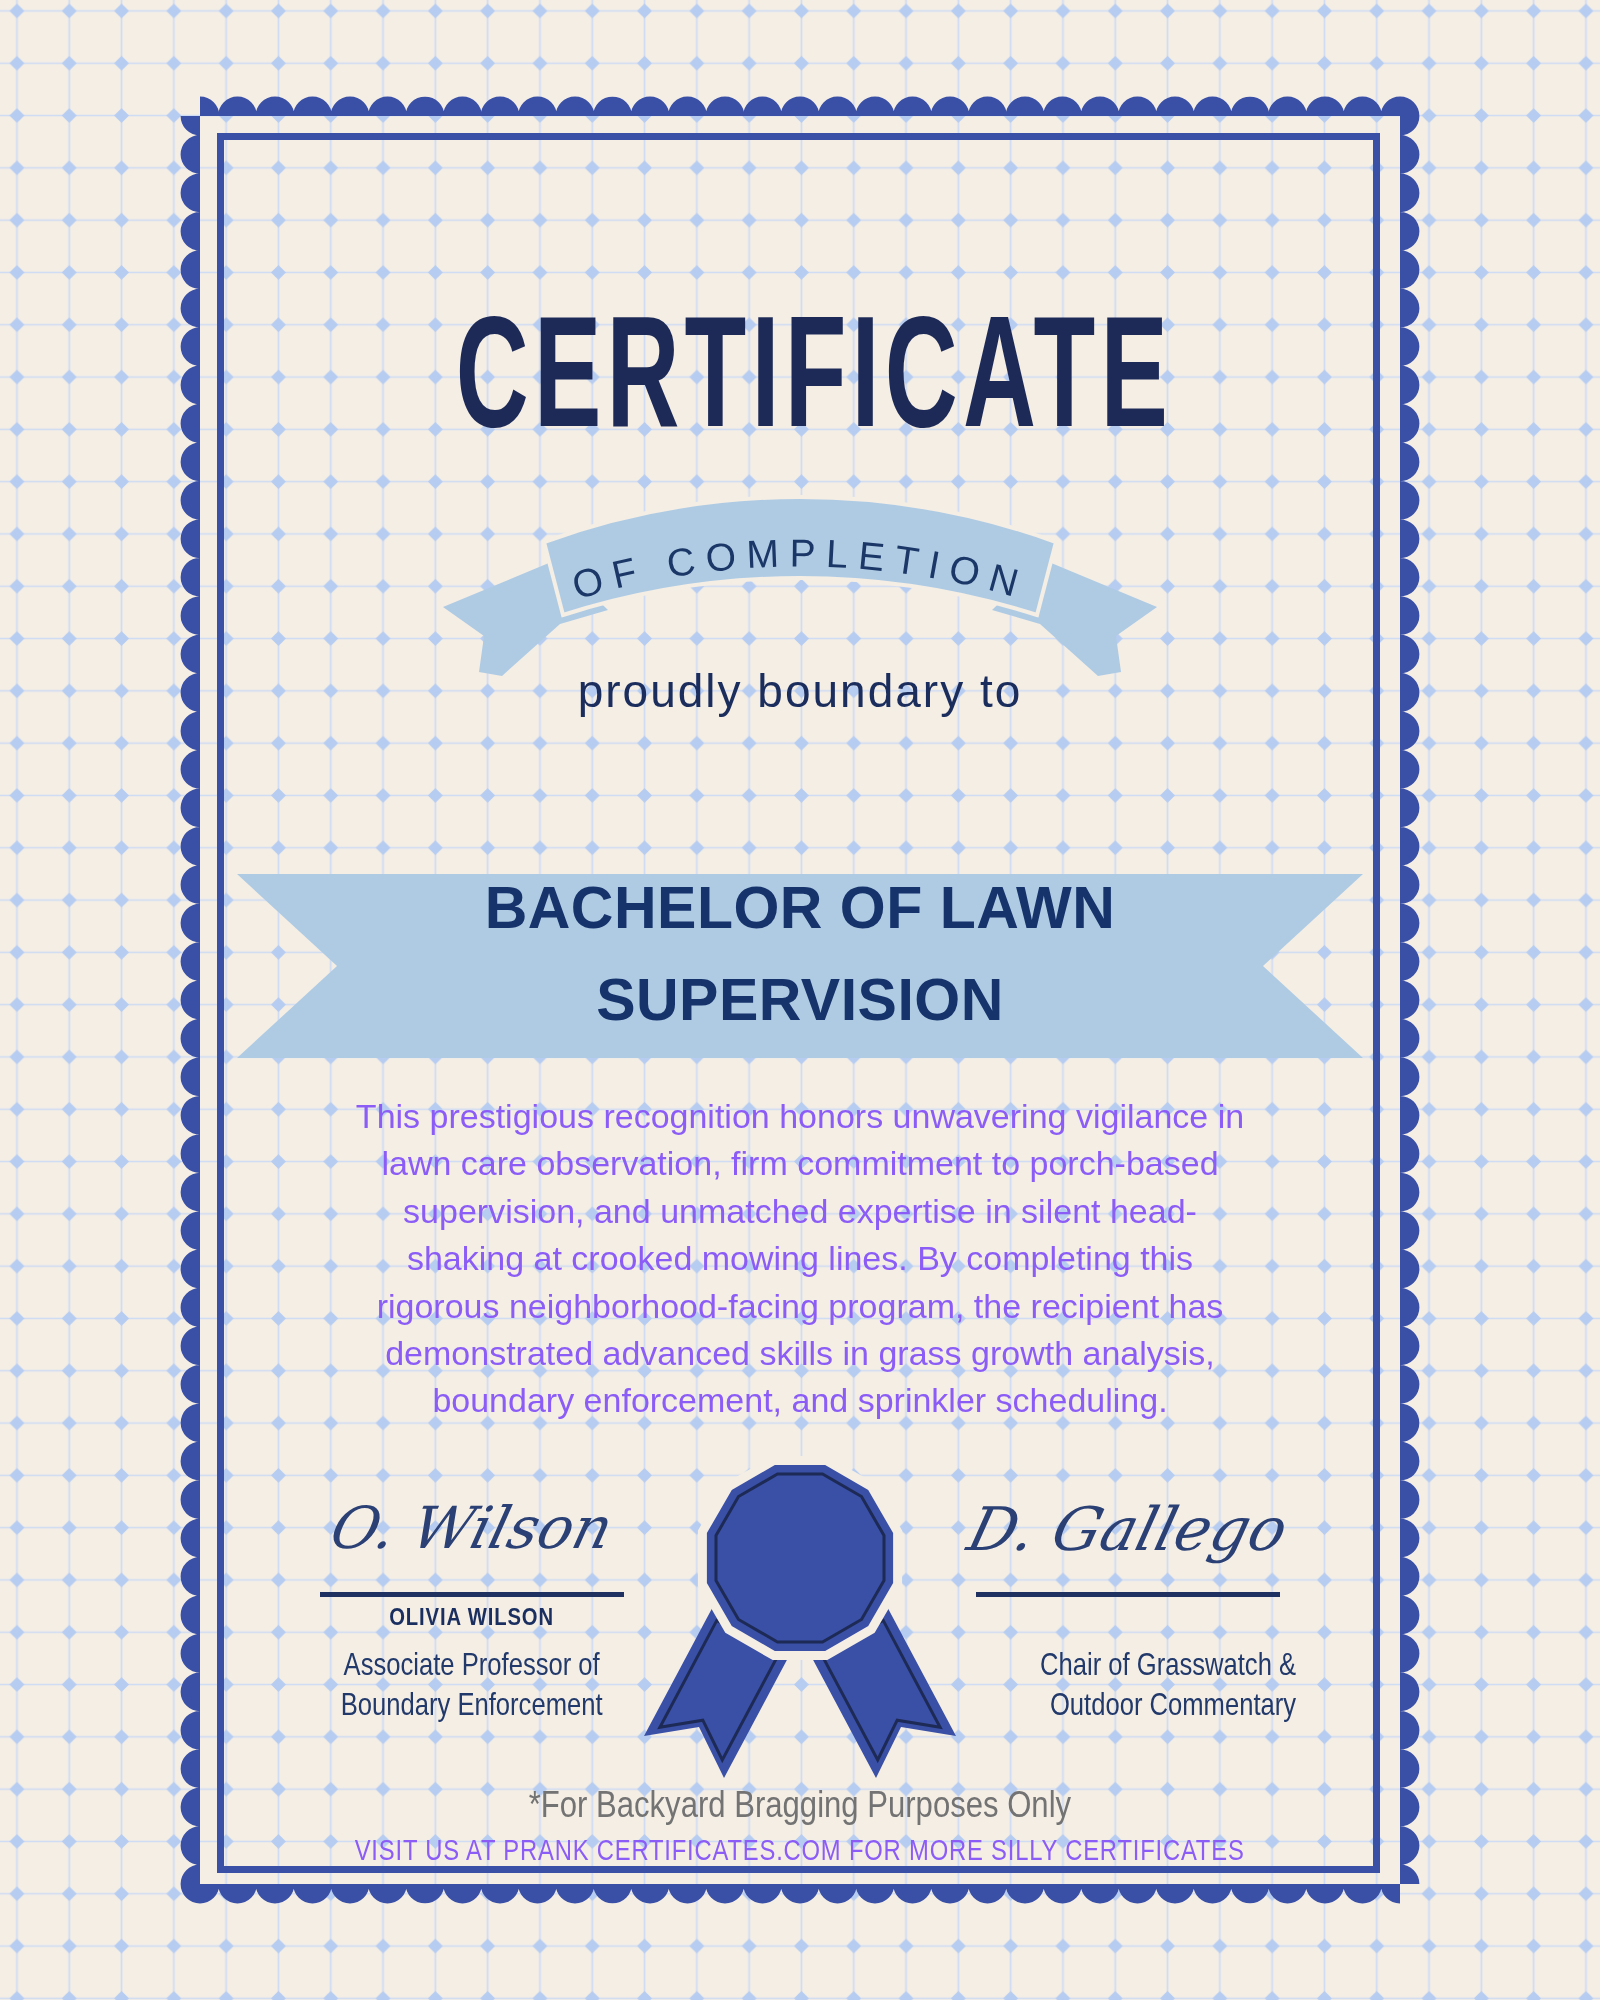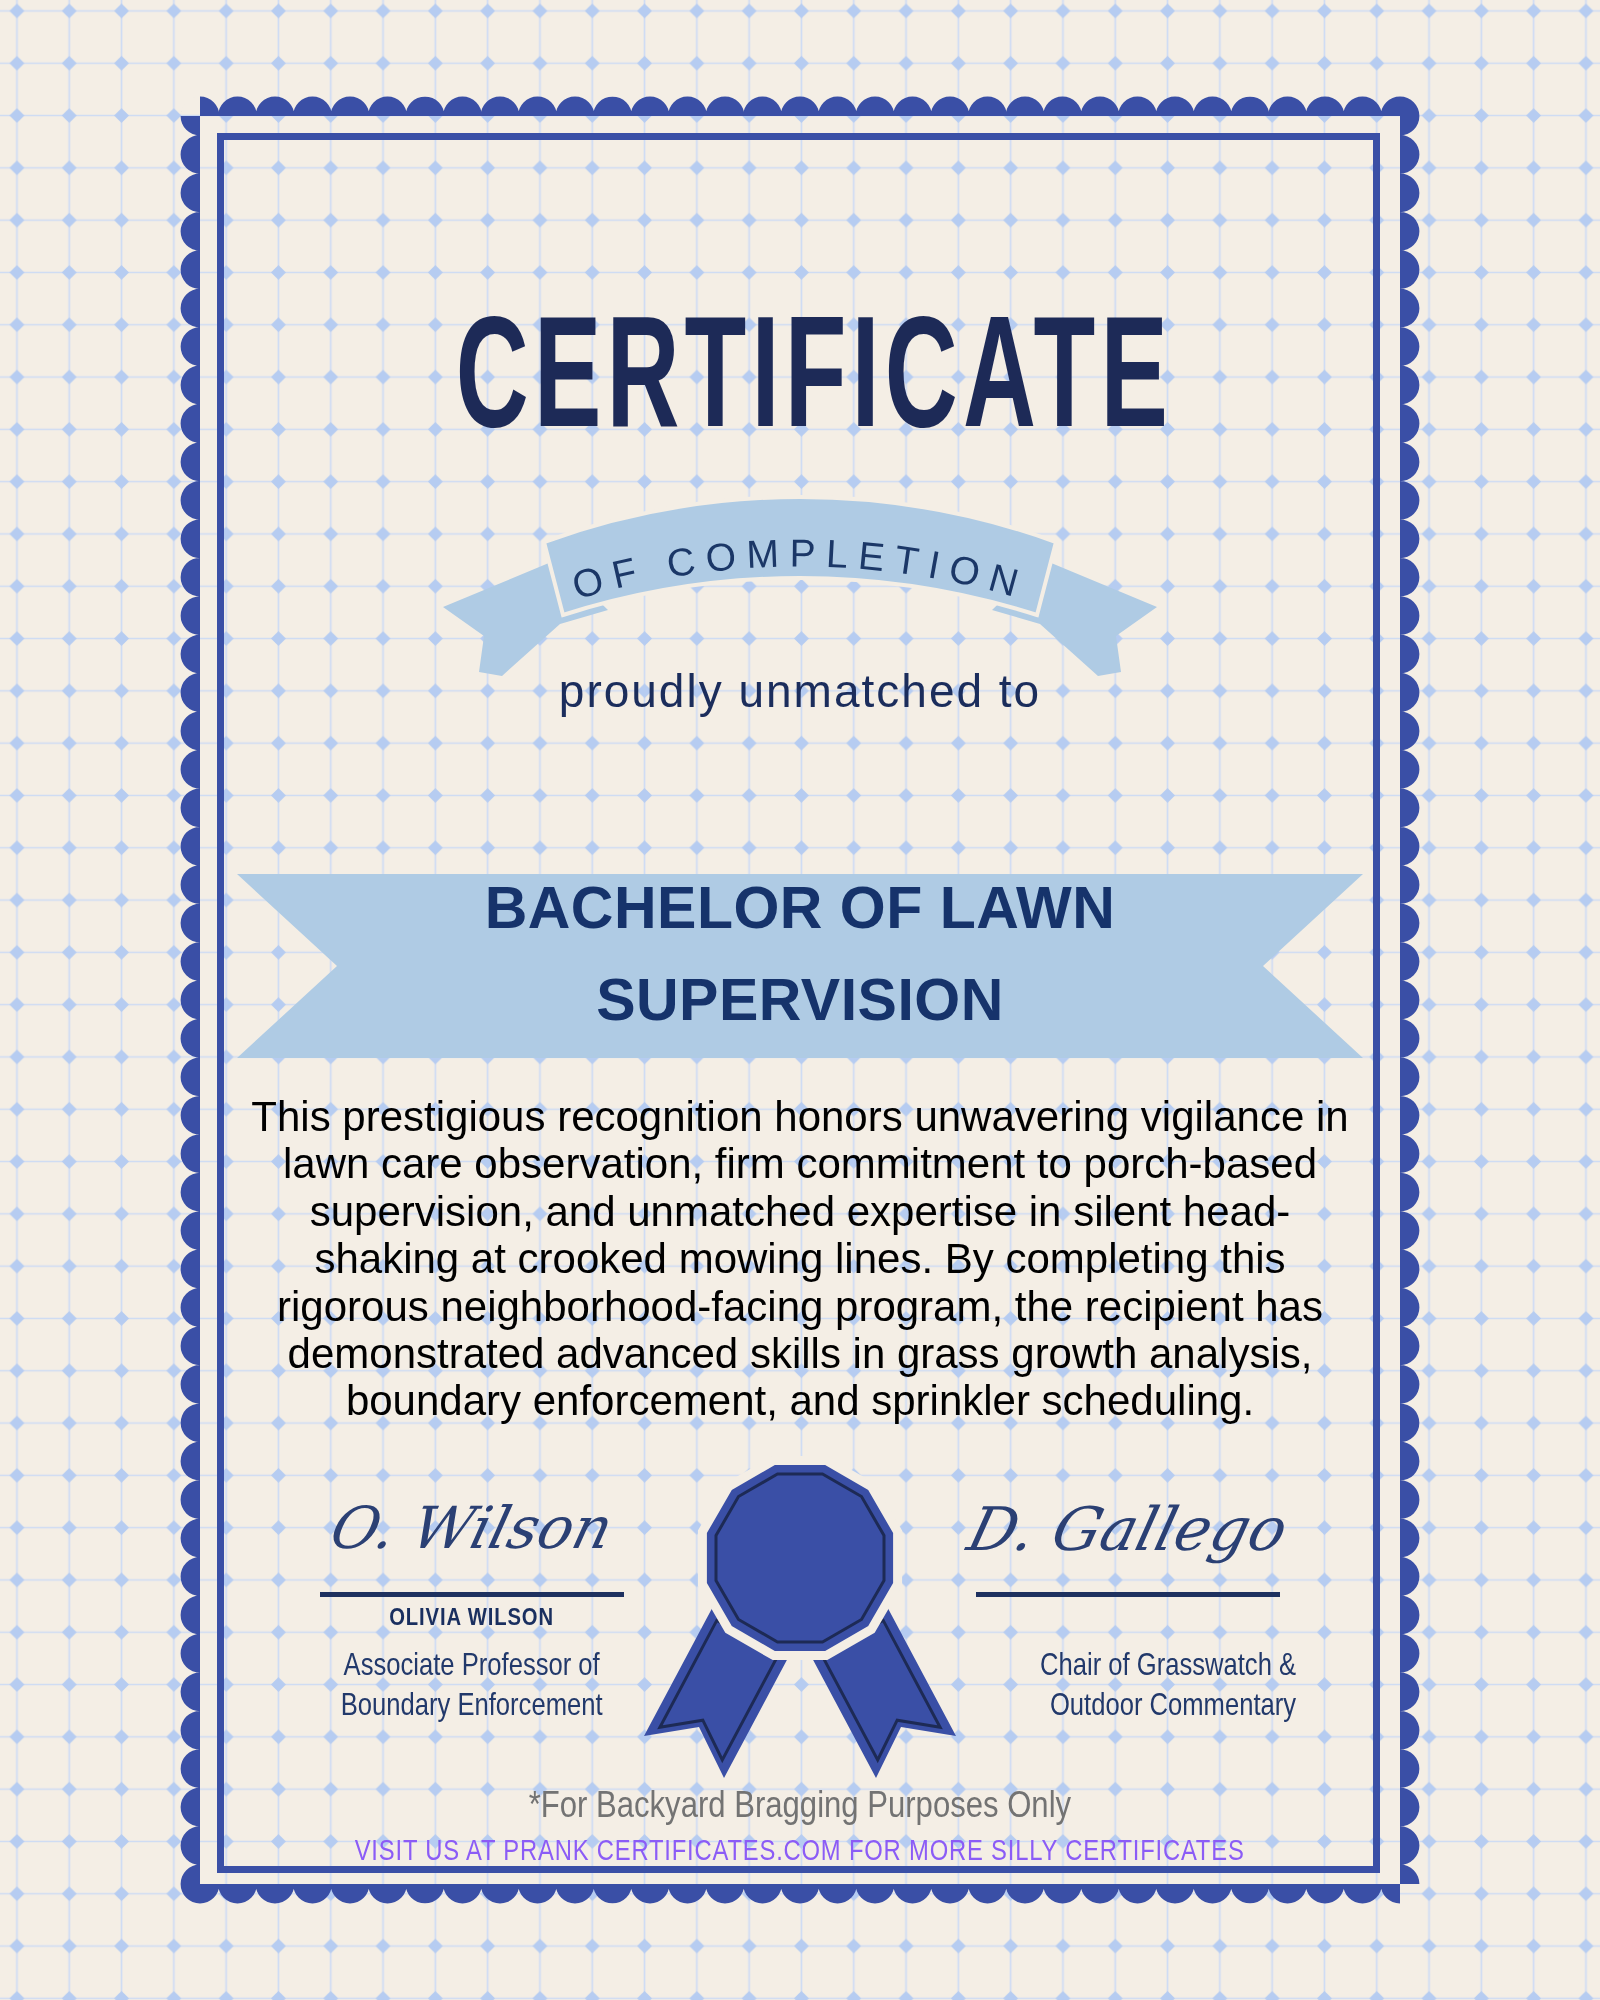--- a/index.html
+++ b/index.html
@@ -13,21 +13,21 @@
 
   .title { top:292px; font-size:158px; line-height:1; font-weight:bold; color:#1d2a57;padding-left:28px; }
   .title .cx { transform:scaleX(0.64); letter-spacing:8px; }
 
   .presents { top:664px; font-size:46px; color:#1b2d5c; letter-spacing:2px; }
 
   .banner-text { top:874px; height:160px; display:flex; flex-direction:column; justify-content:center;
                  font-size:59px; line-height:92px; font-weight:bold; color:#16336b; letter-spacing:0.5px; }
   .banner-text .cx { transform:none; }
 
-  .description { top:1093px; font-size:42px; line-height:47.4px; color:#000000; white-space:pre-line; }
+  .description { top:1093px; font-size:34px; line-height:47.4px; color:#8b5cf6; white-space:pre-line; }
 
   .sig-script { position:absolute; width:400px; text-align:center; top:1494px;
                 font-family:"DejaVu Serif", serif; font-style:italic; font-size:58px; color:#2b4074;
                 transform:skewX(-14deg); }
   .sig-script.left { left:272px; }
   .sig-script.right { left:928px; font-size:60px; }
   .sig-line { position:absolute; top:1592px; width:304px; height:5px; background:#1e3160; }
   .sig-line.left { left:320px; }
   .sig-line.right { left:976px; }
   .sig-name { position:absolute; width:400px; text-align:center; top:1604px; font-size:23px;
@@ -84,21 +84,21 @@
       <polygon points="883.2,1620.4 820.8,1653.1 877.7,1760.0 897.2,1720.2 940.1,1727.2" fill="none" stroke="#1d2a55" stroke-width="3"></polygon>
       <polygon points="897.6,1584.2 871.4,1629.4 826.1,1655.6 773.9,1655.6 728.6,1629.4 702.4,1584.2 702.4,1531.8 728.6,1486.6 773.9,1460.4 826.1,1460.4 871.4,1486.6 897.6,1531.8" fill="#3a4fa6" stroke="#f4eee5" stroke-width="9"></polygon>
       <polygon points="884.0,1580.5 861.5,1619.5 822.5,1642.0 777.5,1642.0 738.5,1619.5 716.0,1580.5 716.0,1535.5 738.5,1496.5 777.5,1474.0 822.5,1474.0 861.5,1496.5 884.0,1535.5" fill="none" stroke="#1d2a55" stroke-width="3"></polygon>
     </g>
   </svg>
 
   <div class="abs title">
     <span class="cx">CERTIFICATE</span>
   </div>
 
-  <div class="abs presents">proudly unmatched to</div>
+  <div class="abs presents">proudly boundary to</div>
 
   <div class="abs banner-text">
     <span class="cx">BACHELOR OF LAWN
 SUPERVISION</span>
   </div>
 
   <div class="abs description">This prestigious recognition honors unwavering vigilance in
 lawn care observation, firm commitment to porch-based
 supervision, and unmatched expertise in silent head-
 shaking at crooked mowing lines. By completing this

